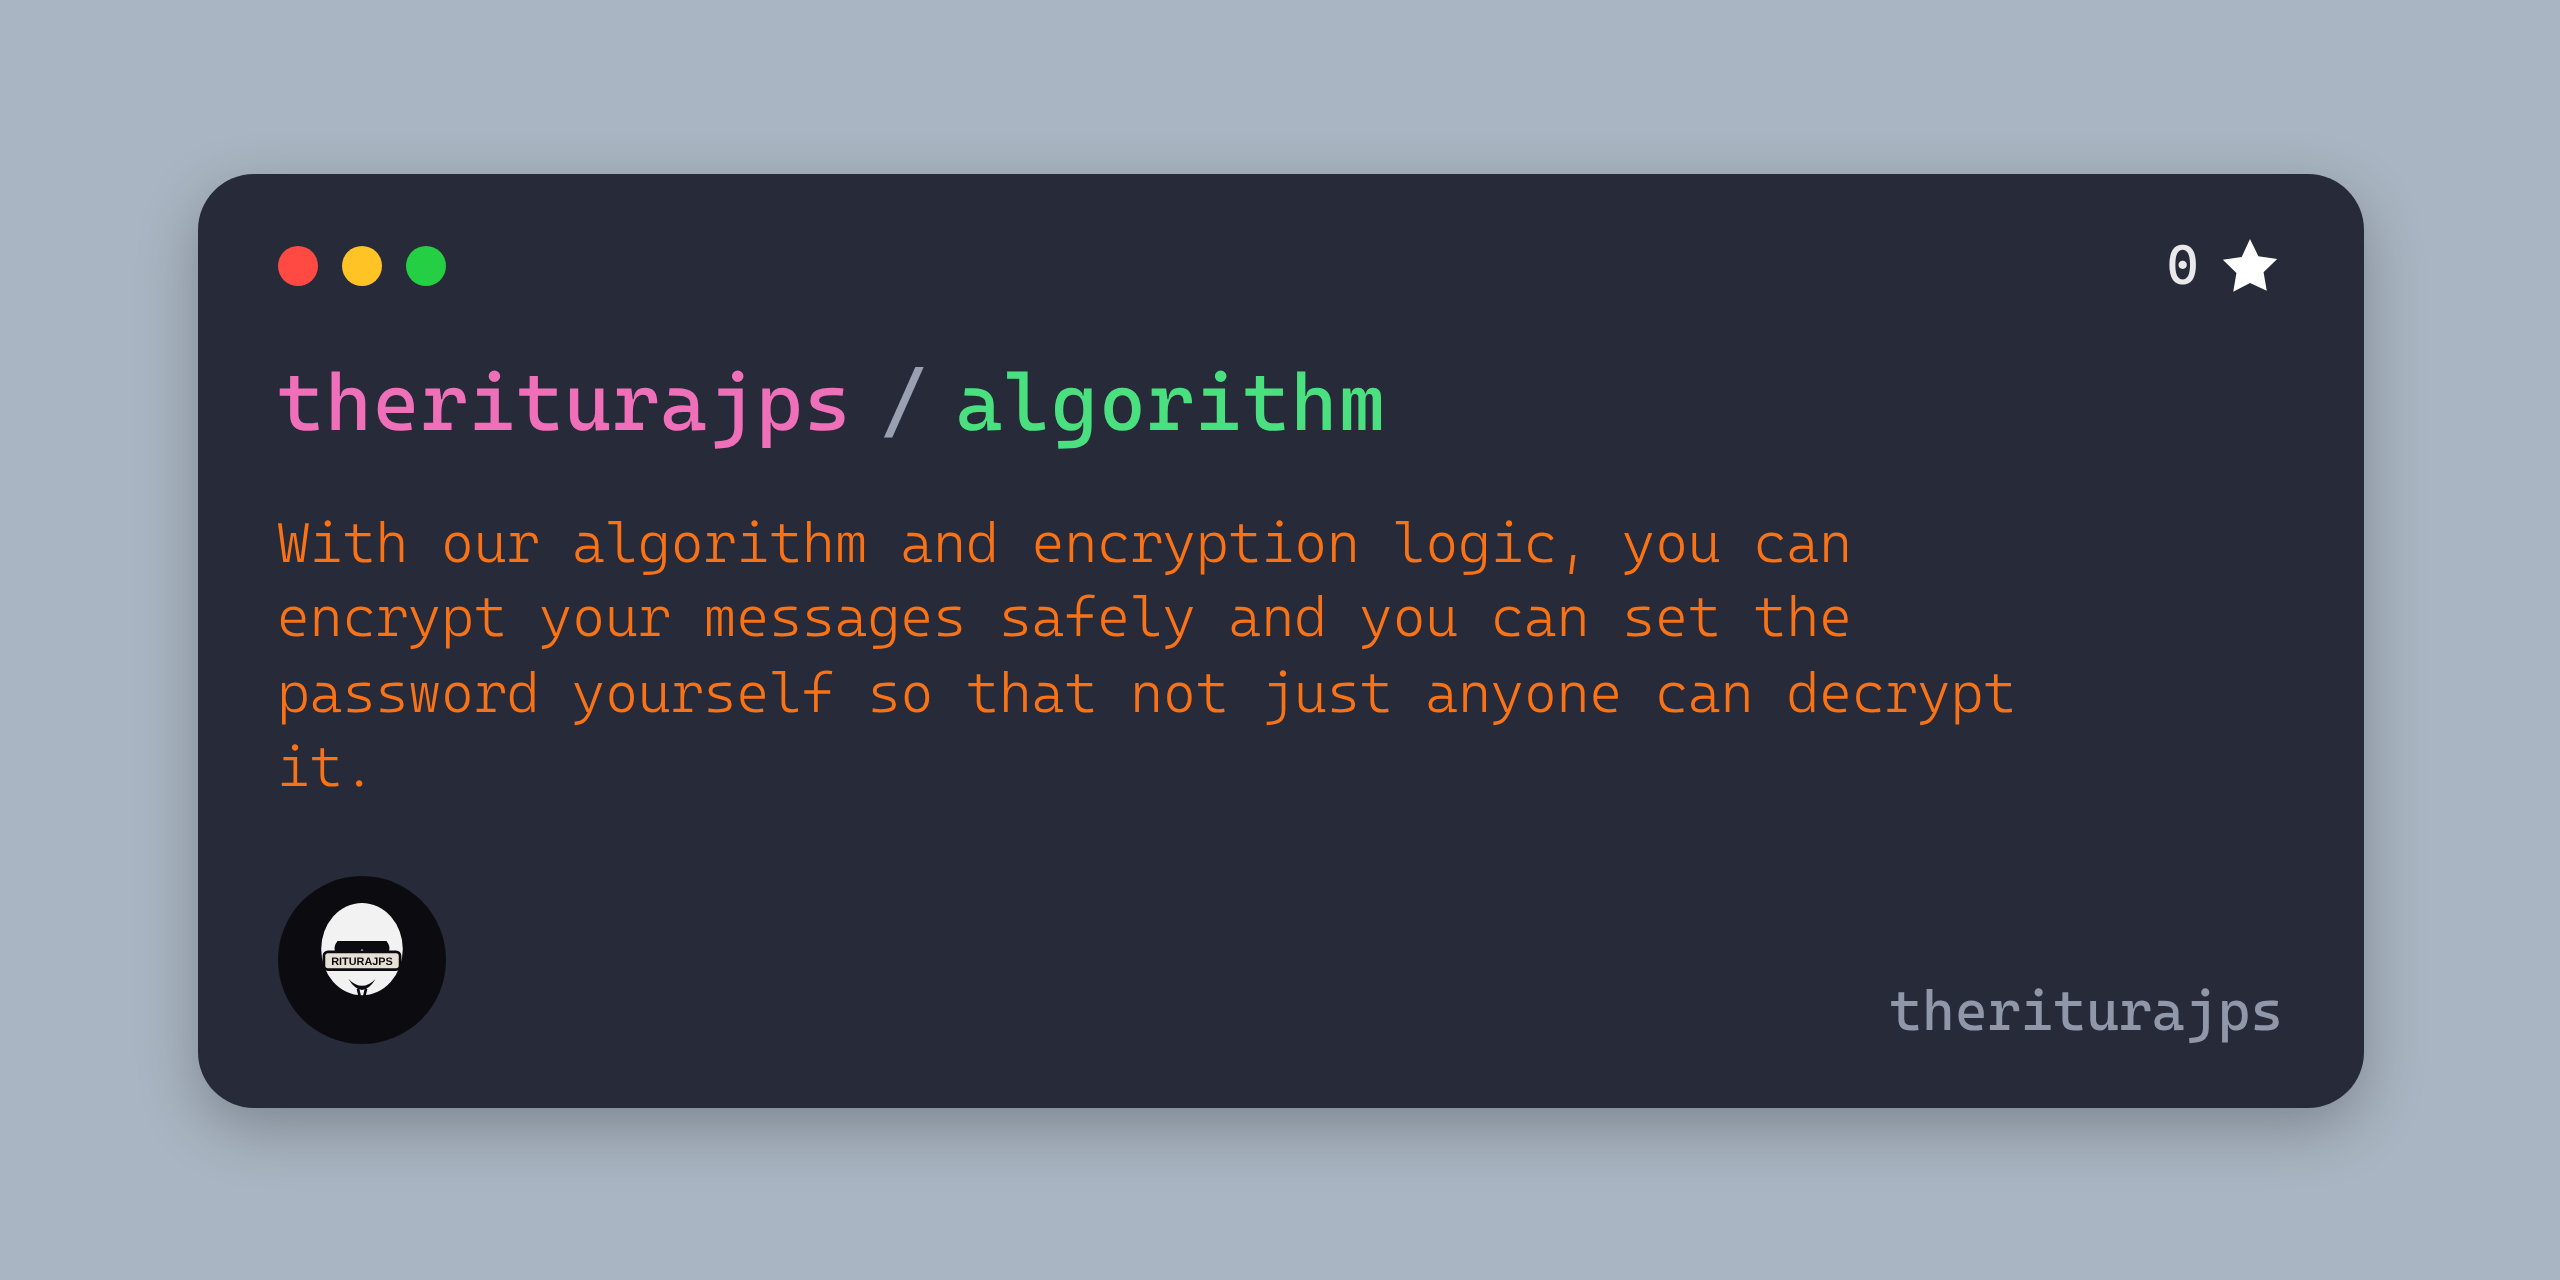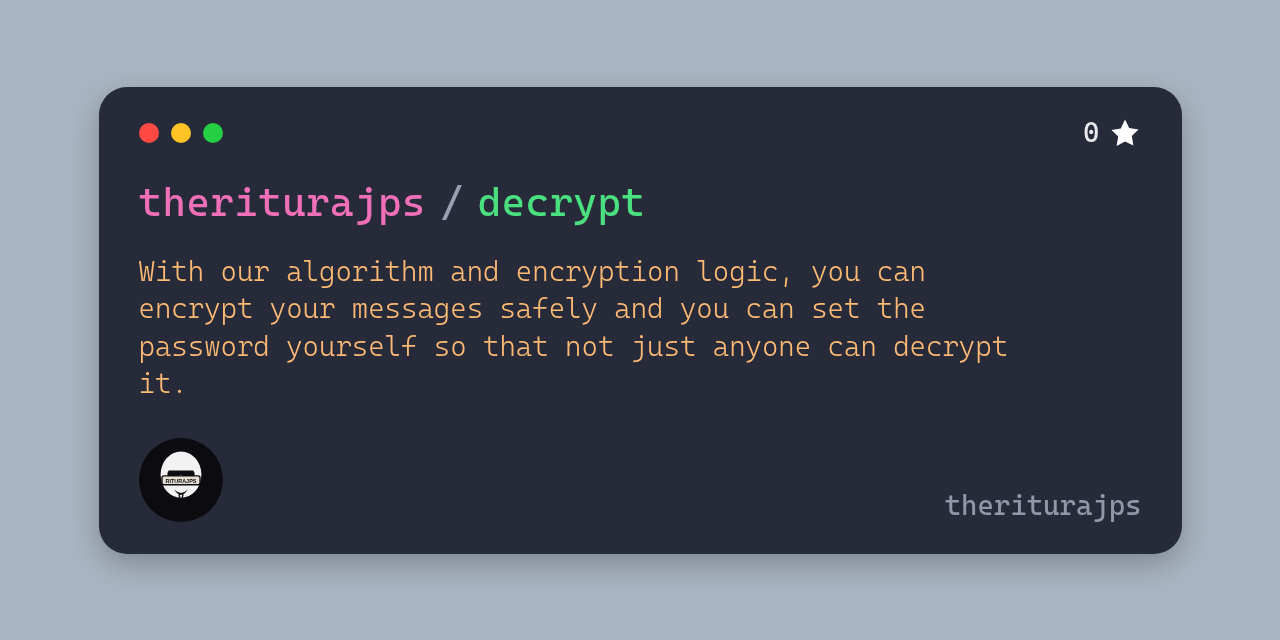--- a/index.html
+++ b/index.html
@@ -63,21 +63,21 @@
       gap: 14px;
       align-items: baseline;
     }
     .title .owner { color: #ef6fb9; }
     .title .sep { color: #9aa0b2; }
     .title .repo { color: #4be07f; }
     .desc {
       margin-top: 28px;
       font-size: 28px;
       line-height: 1.34;
-      color: #fdba74;
+      color: #f97316;
       max-width: 900px;
       font-weight: 300;
     }
     .footer {
       margin-top: auto;
       display: flex;
       justify-content: space-between;
       align-items: flex-end;
     }
     .avatar {
@@ -112,21 +112,21 @@
         <svg viewBox="0 0 24 24">
             <path d="M12 2.5l2.95 6.02 6.64.97-4.8 4.68 1.13 6.6L12 17.98l-5.92 3.12 1.13-6.6-4.8-4.68 6.64-.97L12 2.5z"></path>
           </svg>
       </span>
     </div>
   </div>
 
   <div class="title">
     <span class="owner">theriturajps</span>
     <span class="sep">/</span>
-    <span class="repo">decrypt</span>
+    <span class="repo">algorithm</span>
   </div>
 
   <div class="desc">With our algorithm and encryption logic, you can encrypt your messages safely and you can set the password yourself so that not just anyone can decrypt it.</div>
 
   <div class="footer">
     <div class="avatar">
       <svg viewBox="0 0 100 100">
         <ellipse cx="50" cy="42" rx="30" ry="34" fill="#f2f2f2"></ellipse>
         <path d="M32 36 q-6 8 4 12 q8 3 14 -6 q6 9 14 6 q10 -4 4 -12" fill="#0c0c10"></path>
         <rect x="22" y="44" width="56" height="13" rx="3" fill="#e6e0d4" stroke="#0c0c10" stroke-width="2"></rect>

